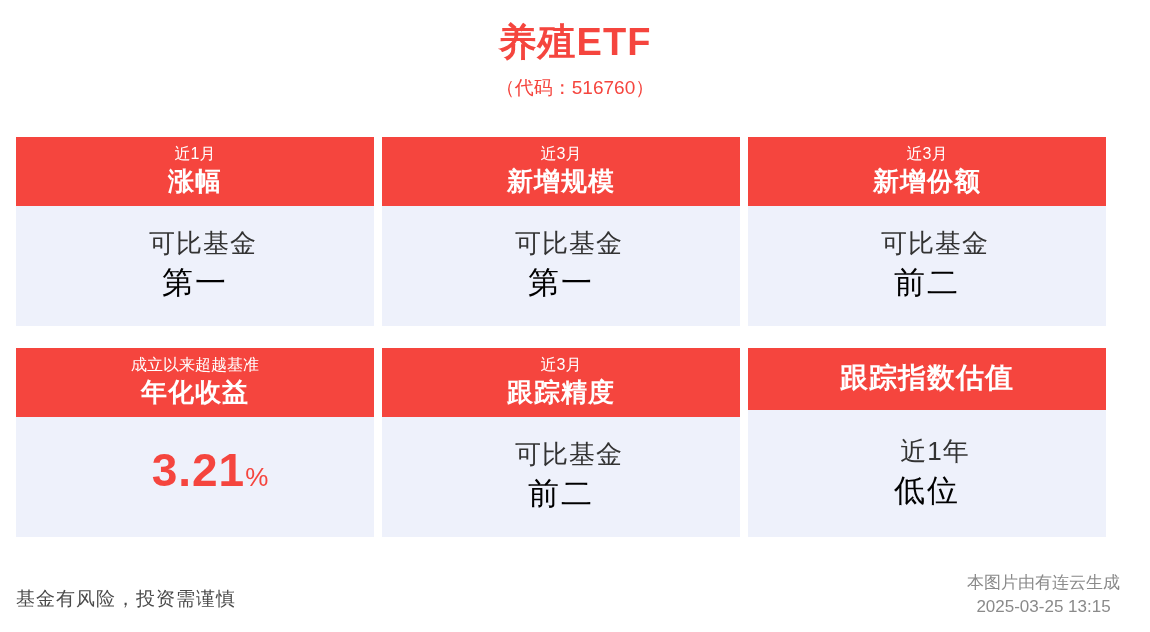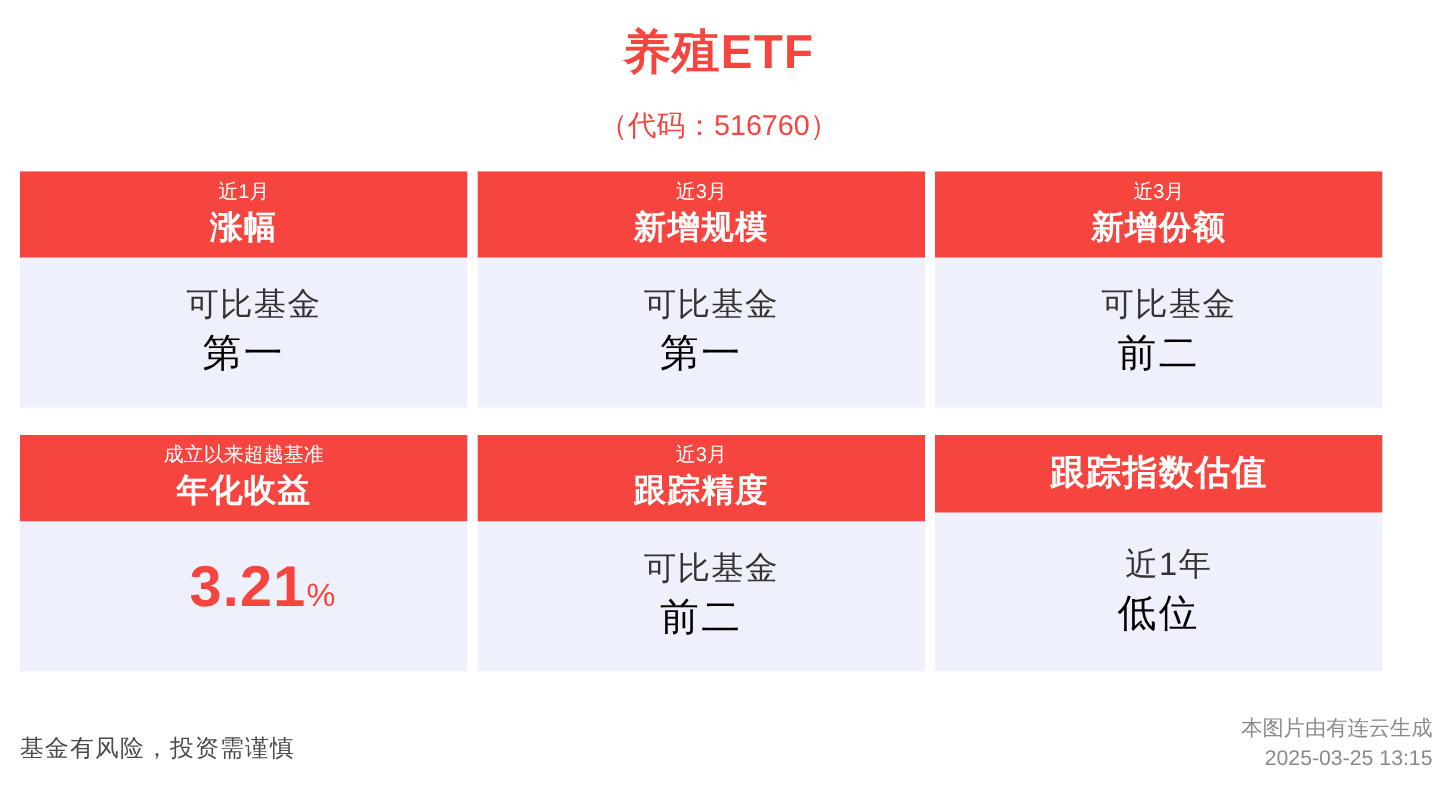--- a/index.html
+++ b/index.html
@@ -27,23 +27,23 @@
   }
   .title {
     color: #f5453e;
     font-size: 38px;
     font-weight: bold;
     line-height: 48px;
     letter-spacing: 1px;
   }
   .subtitle {
     color: #f5453e;
-    font-size: 23px;
+    font-size: 19px;
     line-height: 40px;
-    margin-top: 14px;
+    margin-top: 2px;
   }
 
   
   .grid {
     position: absolute;
     top: 137px;
     left: 16px;
     width: 1118px;
     display: flex;
     flex-wrap: wrap;
@@ -125,23 +125,23 @@
   .footer-left {
     position: absolute;
     left: 16px;
     bottom: 20px;
     color: #4a4a4a;
     font-size: 19px;
     letter-spacing: 1px;
   }
   .footer-right {
     position: absolute;
-    right: 4px;
+    right: 30px;
     bottom: 13px;
-    text-align: right;
+    text-align: center;
     color: #8a8a8a;
     font-size: 17px;
     line-height: 24px;
   }
 </style>
 </head>
 <body>
 
 <div class="page">
 

